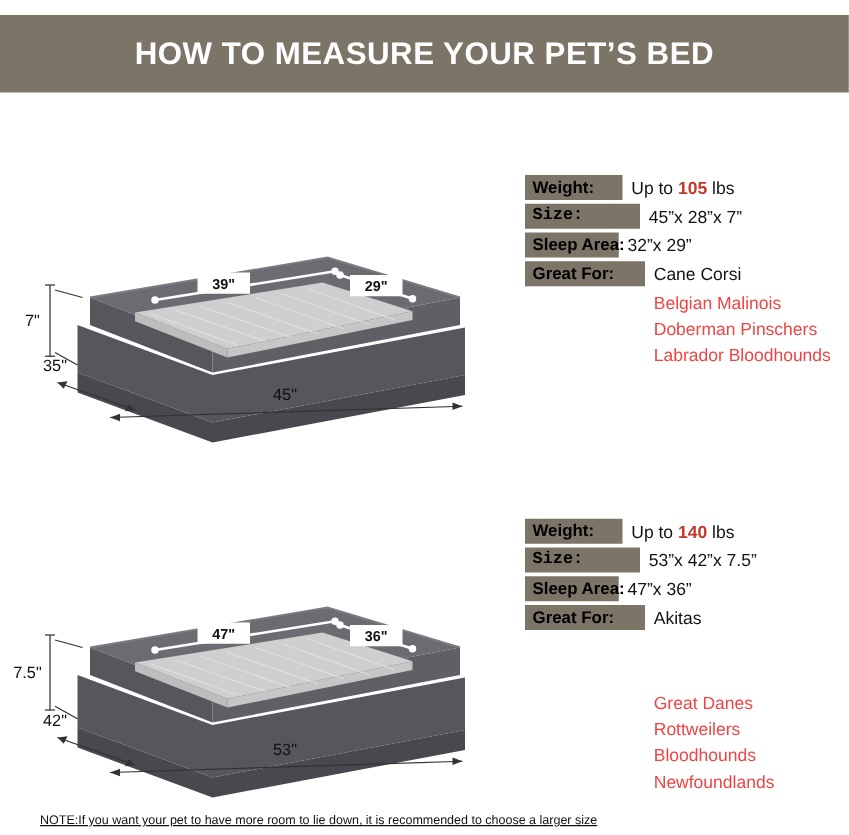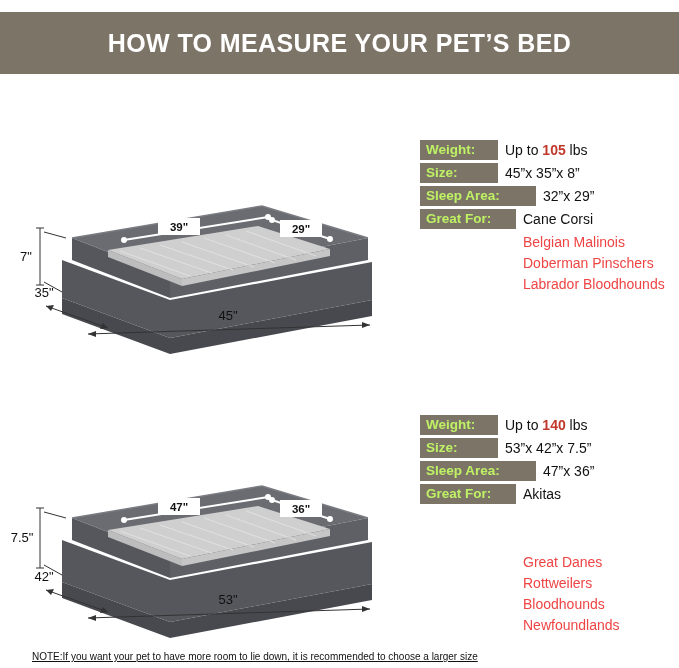--- a/index.html
+++ b/index.html
@@ -63,31 +63,31 @@
   .spec-panel-1 { left: 420px; top: 30px; }
   .spec-panel-2 { left: 420px; top: 25px; }
 
   .spec-row {
     display: flex;
     align-items: flex-start;
     margin-bottom: 3px;
   }
   .spec-label {
     background: #7d7468;
-    color: #bef264;
+    color: #000000;
     font-size: 13.5px;
     font-weight: bold;
     padding: 2px 6px 3px 6px;
     line-height: 15px;
     white-space: nowrap;
     box-sizing: border-box;
   }
   .lbl-weight { width: 78px; }
-  .lbl-size { width: 78px; }
-  .lbl-sleep { width: 116px; }
+  .lbl-size { width: 92px; font-family: Liberation Mono, monospace; }
+  .lbl-sleep { width: 75px; }
   .lbl-great { width: 96px; }
 
   .spec-value {
     font-size: 14px;
     line-height: 20px;
     padding-left: 7px;
     color: #111111;
     white-space: nowrap;
   }
   .spec-value .num {
@@ -205,21 +205,21 @@
     </svg>
   </div>
 
   <div class="spec-panel spec-panel-1">
     <div class="spec-row">
       <div class="spec-label lbl-weight">Weight:</div>
       <div class="spec-value"><span>Up to </span><span class="num">105</span><span> lbs</span></div>
     </div>
     <div class="spec-row">
       <div class="spec-label lbl-size">Size:</div>
-      <div class="spec-value">45”x 35”x 8”</div>
+      <div class="spec-value">45”x 28”x 7”</div>
     </div>
     <div class="spec-row">
       <div class="spec-label lbl-sleep">Sleep Area:</div>
       <div class="spec-value">32”x 29”</div>
     </div>
     <div class="spec-row">
       <div class="spec-label lbl-great">Great For:</div>
       <div class="spec-value">Cane Corsi</div>
     </div>
     <ul class="breeds" style="padding-left:103px;">

